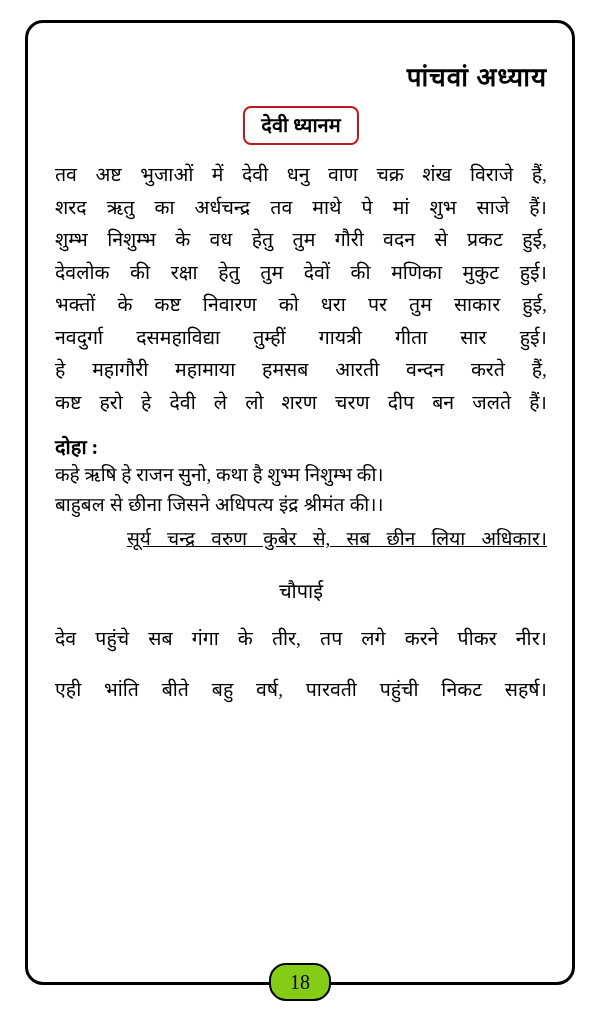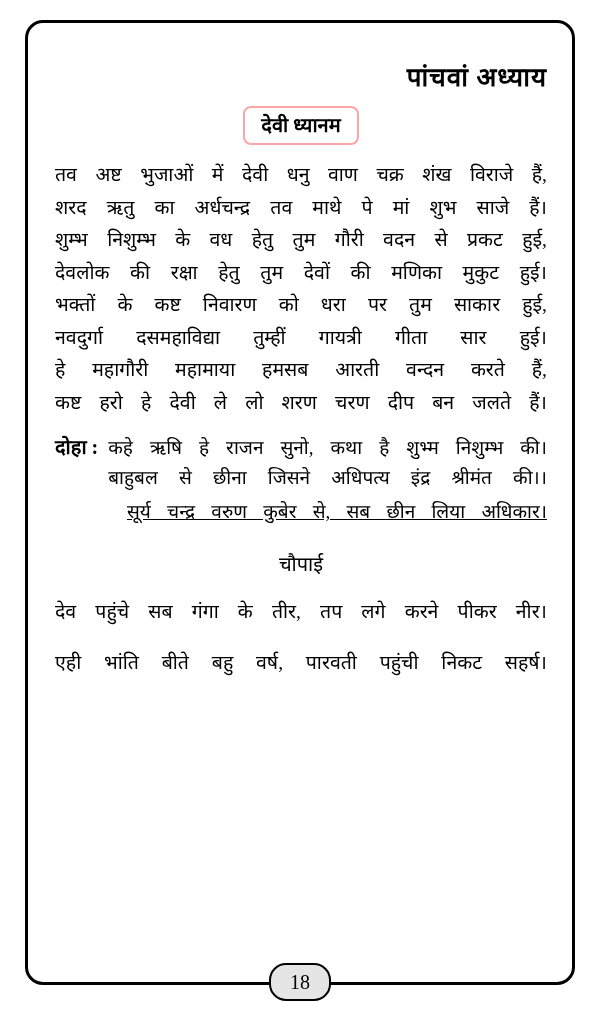--- a/index.html
+++ b/index.html
@@ -45,21 +45,21 @@
     letter-spacing: 1px;
     margin-top: 18px;
     margin-bottom: 12px;
   }
   .dhyanam-wrap {
     display: flex;
     justify-content: center;
     margin-bottom: 14px;
   }
   .dhyanam-box {
-    border: 2px solid #fca5a5;
+    border: 2px solid #b91c1c;
     border-radius: 8px;
     padding: 3px 16px 5px 16px;
     font-size: 20px;
     font-weight: bold;
   }
   .verse {
     font-size: 19.5px;
     line-height: 1.62;
     text-align: justify;
     text-align-last: justify;
@@ -67,20 +67,21 @@
     white-space: normal;
   }
   .verse-block {
     margin-bottom: 10px;
   }
   .doha-block {
     display: flex;
     align-items: flex-start;
     margin-top: 14px;
     margin-bottom: 4px;
+    flex-direction: column;
   }
   .doha-label {
     font-size: 20px;
     font-weight: bold;
     white-space: nowrap;
     padding-right: 10px;
     flex: 0 0 auto;
   }
   .doha-lines {
     flex: 1 1 auto;
@@ -112,21 +113,21 @@
   }
   .page-number {
     position: absolute;
     left: 50%;
     transform: translateX(-50%);
     bottom: 22px;
     width: 58px;
     height: 34px;
     border: 2.5px solid #000;
     border-radius: 17px;
-    background: #e5e5e5;
+    background: #84cc16;
     display: flex;
     align-items: center;
     justify-content: center;
     font-size: 20px;
   }
 </style>
 </head>
 <body>
 
 <div class="page">

